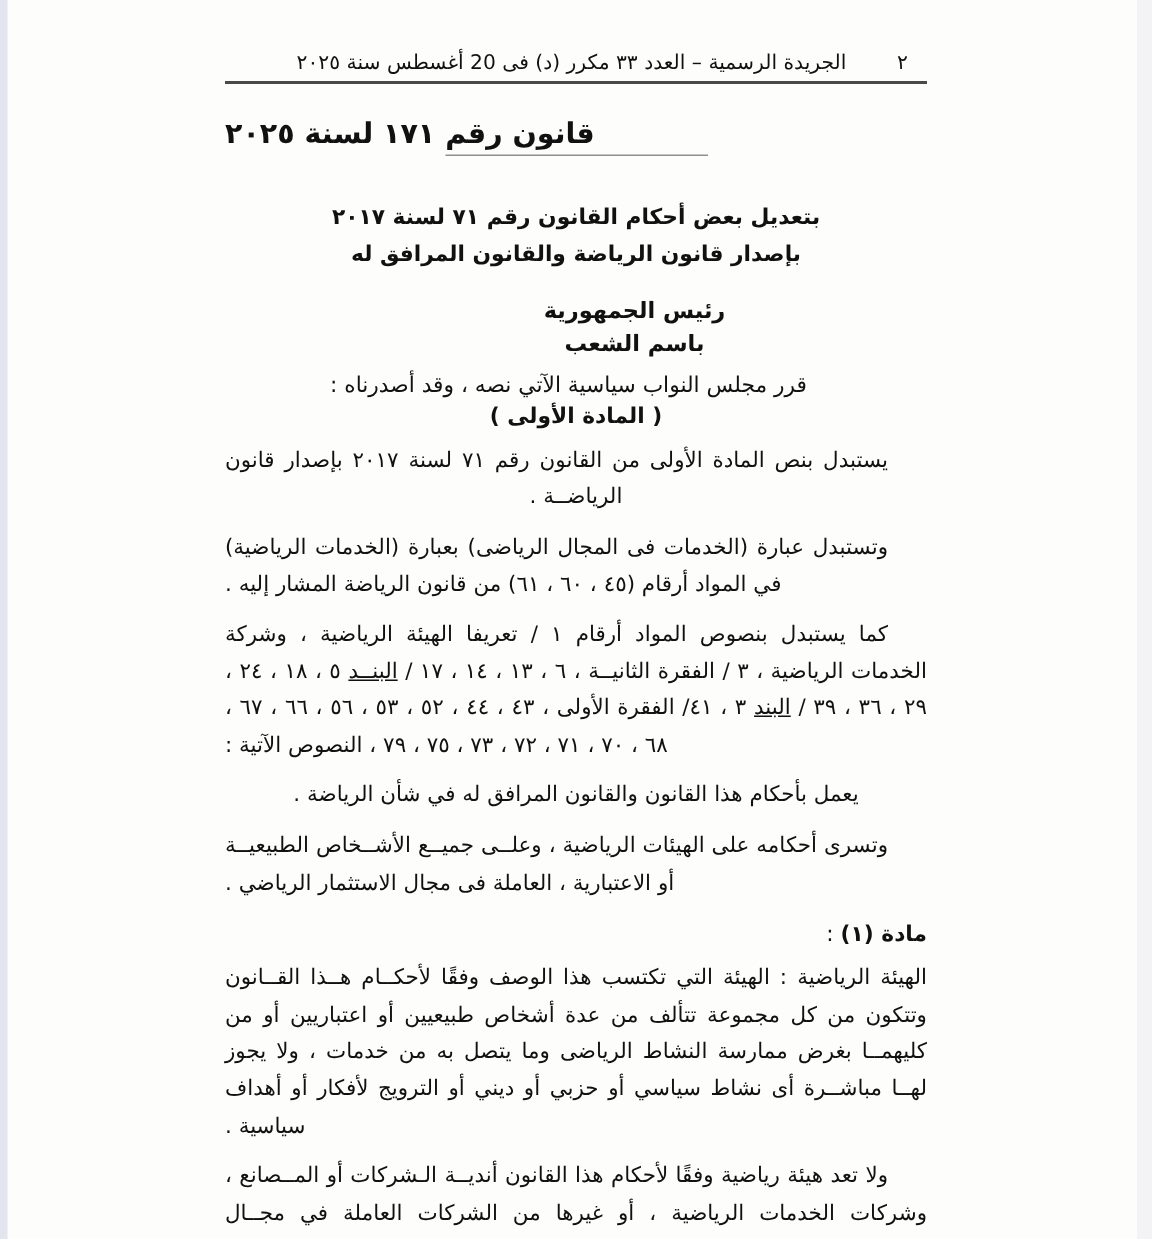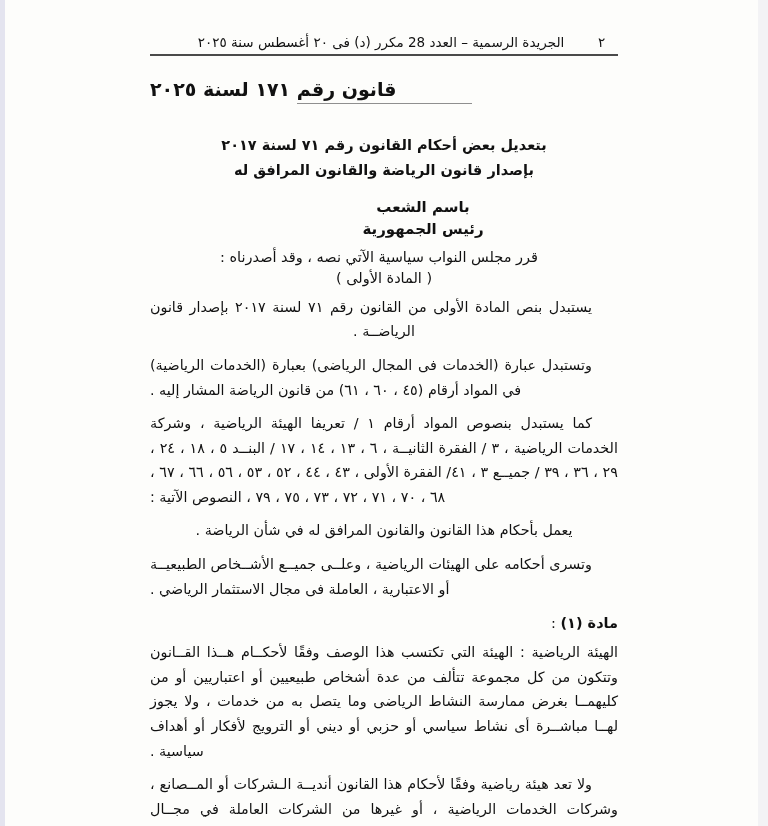--- a/index.html
+++ b/index.html
@@ -122,21 +122,21 @@
     margin-top: 8px;
     padding-inline-start: 10px;
   }
   .article-marker {
     text-align: center;
     font-size: 14.5px;
     margin-top: 5px;
     font-weight: normal;
   }
   .article-marker b {
-    font-weight: normal;
+    font-weight: bold;
   }
 
   
   p.para {
     font-size: 14.3px;
     line-height: 1.72;
     margin: 9px 0 0 0;
     text-align: justify;
     text-align-last: left;
     text-indent: 26px;
@@ -144,20 +144,21 @@
   p.para.no-indent {
     text-indent: 0;
   }
   p.para.centered-last {
     text-align-last: center;
   }
   .para b {
     font-weight: normal;
   }
   .u {
+    text-decoration: underline;
   }
 
   
   .section-label {
     font-size: 14.5px;
     margin-top: 14px;
     text-align: right;
     padding-inline-start: 0;
   }
   .section-label .lbl {
@@ -175,46 +176,46 @@
 
 <div class="page-sheet">
 
   <div class="edge-left"></div>
   <div class="edge-right"></div>
 
   <div class="content">
 
     <div class="running-head">
       <div class="page-number">٢</div>
-      <div class="running-head-text">الجريدة الرسمية – العدد 28 مكرر (د) فى ٢٠ أغسطس سنة ٢٠٢٥</div>
+      <div class="running-head-text">الجريدة الرسمية – العدد ٣٣ مكرر (د) فى 20 أغسطس سنة ٢٠٢٥</div>
     </div>
     <div class="head-rule"></div>
 
     <div class="law-title">قانون رقم ١٧١ لسنة ٢٠٢٥</div>
     <div class="law-title-underline"></div>
 
     <div class="law-subtitle">بتعديل بعض أحكام القانون رقم ٧١ لسنة ٢٠١٧</div>
     <div class="law-subtitle second">بإصدار قانون الرياضة والقانون المرافق له</div>
 
     <div class="preamble-block">
+      <div class="preamble-line">رئيس الجمهورية</div>
       <div class="preamble-line">باسم الشعب</div>
-      <div class="preamble-line">رئيس الجمهورية</div>
     </div>
 
     <div class="decree-line">قرر مجلس النواب سياسية الآتي نصه ، وقد أصدرناه :</div>
 
     <div class="article-marker">
       <b>( المادة الأولى )</b>
     </div>
 
     <p class="para centered-last">يستبدل بنص المادة الأولى من القانون رقم ٧١ لسنة ٢٠١٧ بإصدار قانون الرياضــة .</p>
 
     <p class="para">وتستبدل عبارة (الخدمات فى المجال الرياضى) بعبارة (الخدمات الرياضية) في المواد أرقام (٤٥ ، ٦٠ ، ٦١) من قانون الرياضة المشار إليه .</p>
 
-    <p class="para"><span>كما يستبدل بنصوص المواد أرقام ١ / تعريفا الهيئة الرياضية ، وشركة الخدمات الرياضية ، ٣ / الفقرة الثانيــة ، ٦ ، ١٣ ، ١٤ ، ١٧ / </span><span class="u">البنــد</span><span> ٥ ، ١٨ ، ٢٤ ، ٢٩ ، ٣٦ ، ٣٩ / </span><span class="u">جميــع</span><span> ٣ ، ٤١/ الفقرة الأولى ، ٤٣ ، ٤٤ ، ٥٢ ، ٥٣ ، ٥٦ ، ٦٦ ، ٦٧ ، ٦٨ ، ٧٠ ، ٧١ ، ٧٢ ، ٧٣ ، ٧٥ ، ٧٩ ، النصوص الآتية :</span></p>
+    <p class="para"><span>كما يستبدل بنصوص المواد أرقام ١ / تعريفا الهيئة الرياضية ، وشركة الخدمات الرياضية ، ٣ / الفقرة الثانيــة ، ٦ ، ١٣ ، ١٤ ، ١٧ / </span><span class="u">البنــد</span><span> ٥ ، ١٨ ، ٢٤ ، ٢٩ ، ٣٦ ، ٣٩ / </span><span class="u">البند</span><span> ٣ ، ٤١/ الفقرة الأولى ، ٤٣ ، ٤٤ ، ٥٢ ، ٥٣ ، ٥٦ ، ٦٦ ، ٦٧ ، ٦٨ ، ٧٠ ، ٧١ ، ٧٢ ، ٧٣ ، ٧٥ ، ٧٩ ، النصوص الآتية :</span></p>
 
 
     <p class="para centered-last no-indent">يعمل بأحكام هذا القانون والقانون المرافق له في شأن الرياضة .</p>
 
     <p class="para">وتسرى أحكامه على الهيئات الرياضية ، وعلــى جميــع الأشــخاص الطبيعيــة أو الاعتبارية ، العاملة فى مجال الاستثمار الرياضي .</p>
 
     <div class="section-label indent-art">
       <span class="lbl">مادة (١)</span><span> :</span>
     </div>
 

